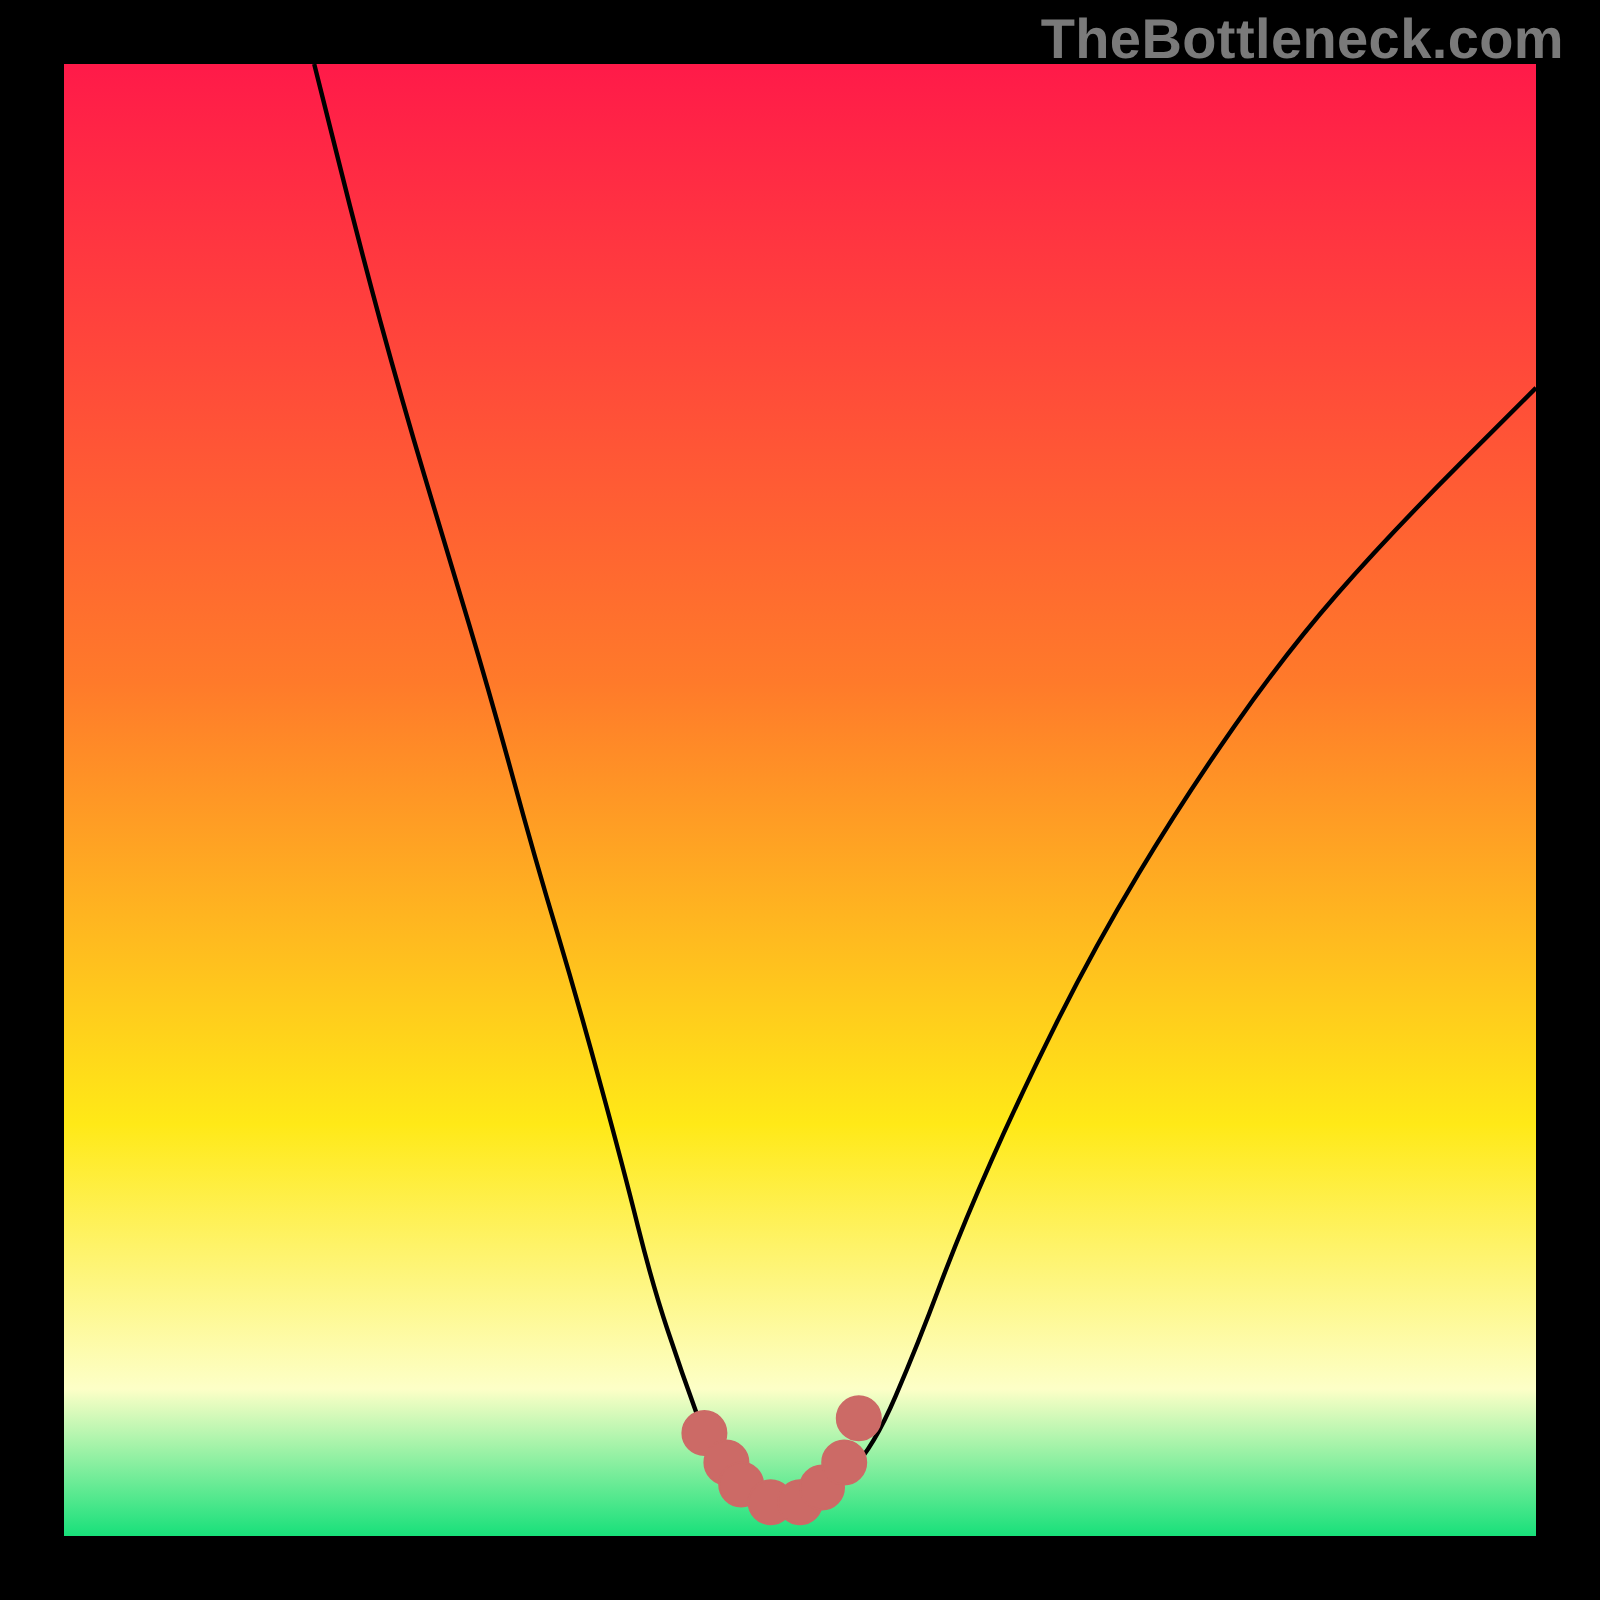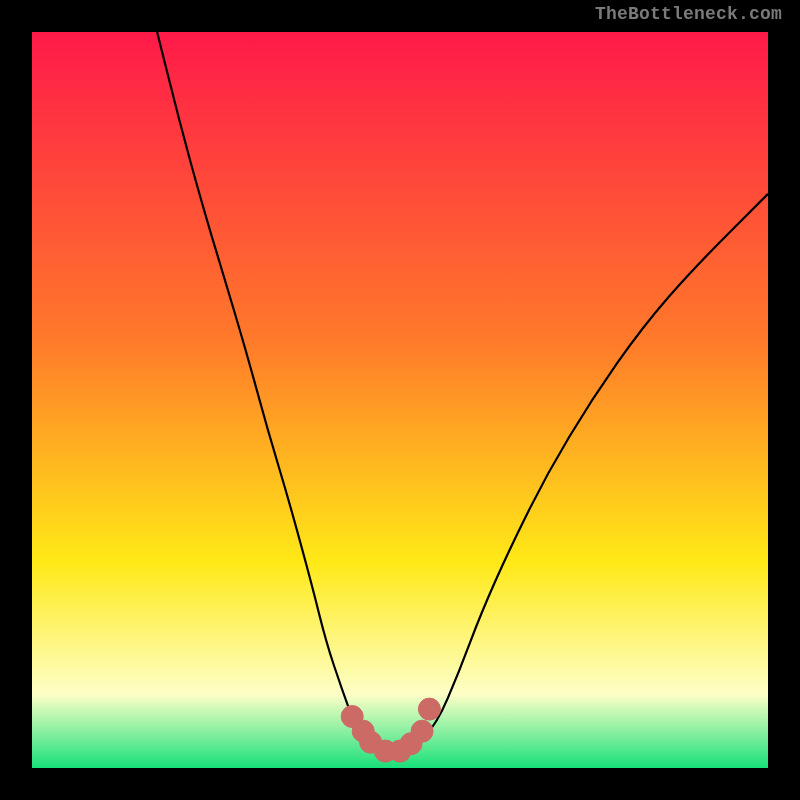--- a/index.html
+++ b/index.html
@@ -21,22 +21,22 @@
     position: absolute;
     top: 32px;
     left: 32px;
     width: 736px;
     height: 736px;
   }
   .watermark {
     position: absolute;
     top: 4px;
     right: 18px;
-    font-family: Liberation Mono, monospace;
-    font-size: 18px;
+    font-family: Liberation Sans, sans-serif;
+    font-size: 28px;
     font-weight: 600;
     color: #7a7a7a;
     letter-spacing: 0.2px;
   }
 </style>
 </head>
 <body>
 
 <div class="frame">
   <div class="watermark">TheBottleneck.com</div>

